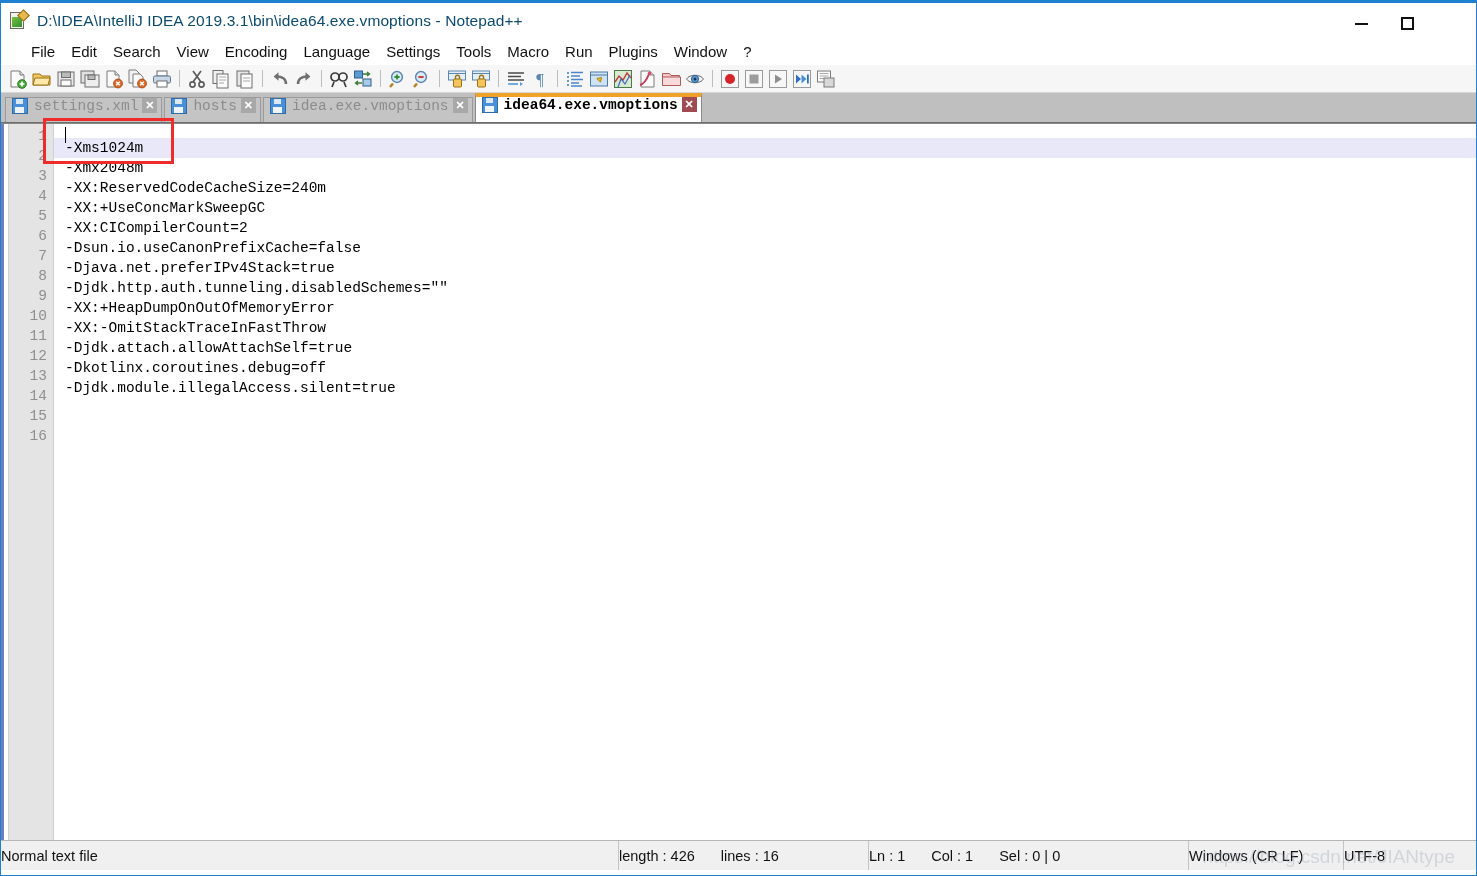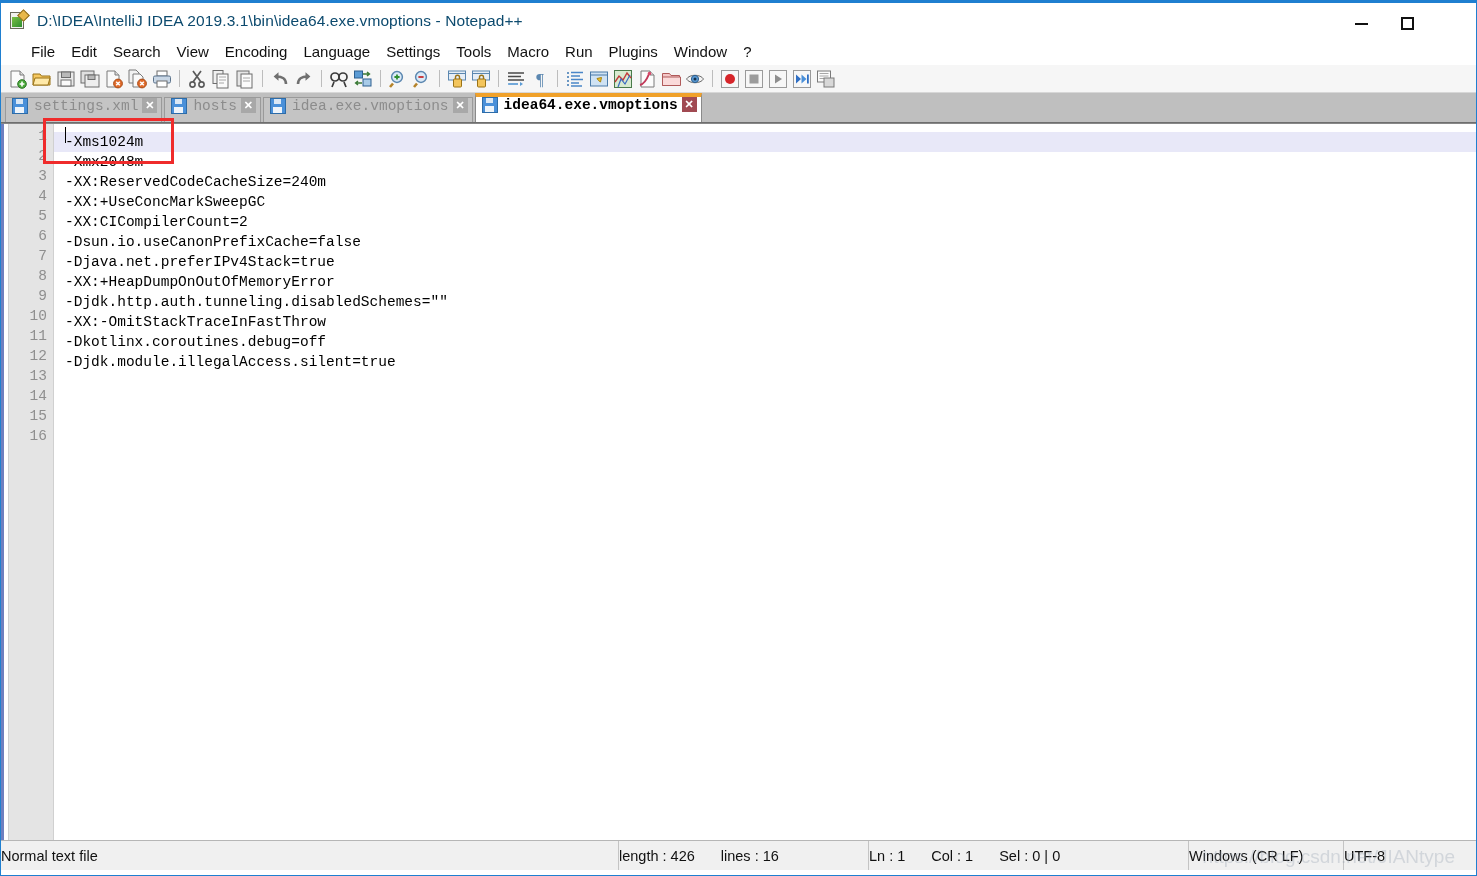--- a/index.html
+++ b/index.html
@@ -223,21 +223,21 @@
     font-size: 14.5px;
     color: #8f8f8f;
     line-height: 20px;
     padding-right: 6px;
     border-right: 1px solid #d0d0d0;
   }
   .gutter div { height: 20px; }
   .codearea {
     flex: 1;
     position: relative;
-    padding-top: 8px;
+    padding-top: 14px;
     font-family: "Liberation Mono", monospace;
     font-size: 14.5px;
     line-height: 20px;
     color: #000000;
     overflow: hidden;
   }
   .code-line {
     height: 20px;
     padding-left: 11px;
     white-space: pre;
@@ -676,23 +676,24 @@
 
     <div class="codearea">
       <div class="caret"></div>
       <div class="code-line current">-Xms1024m</div>
       <div class="code-line">-Xmx2048m</div>
       <div class="code-line">-XX:ReservedCodeCacheSize=240m</div>
       <div class="code-line">-XX:+UseConcMarkSweepGC</div>
       <div class="code-line">-XX:CICompilerCount=2</div>
       <div class="code-line">-Dsun.io.useCanonPrefixCache=false</div>
       <div class="code-line">-Djava.net.preferIPv4Stack=true</div>
+      <div class="code-line">-Djdk.http.auth.tunneling.disabledSchemes=""</div>
       <div class="code-line">-XX:+HeapDumpOnOutOfMemoryError</div>
-      <div class="code-line">-Djdk.http.auth.tunneling.disabledSchemes=""</div>
       <div class="code-line">-XX:-OmitStackTraceInFastThrow</div>
+      <div class="code-line">-Djdk.attach.allowAttachSelf=true</div>
       <div class="code-line">-Dkotlinx.coroutines.debug=off</div>
       <div class="code-line">-Djdk.module.illegalAccess.silent=true</div>
       <div class="code-line"></div>
     </div>
   </div>
 
   <div class="redbox" id="redbox" style="left: 42px; top: 118px; width: 131px; height: 46px; border-color: rgb(239, 43, 43);"></div>
 
   <div class="statusbar">
     <div class="sb-cell" style="width:618px">Normal text file</div>

